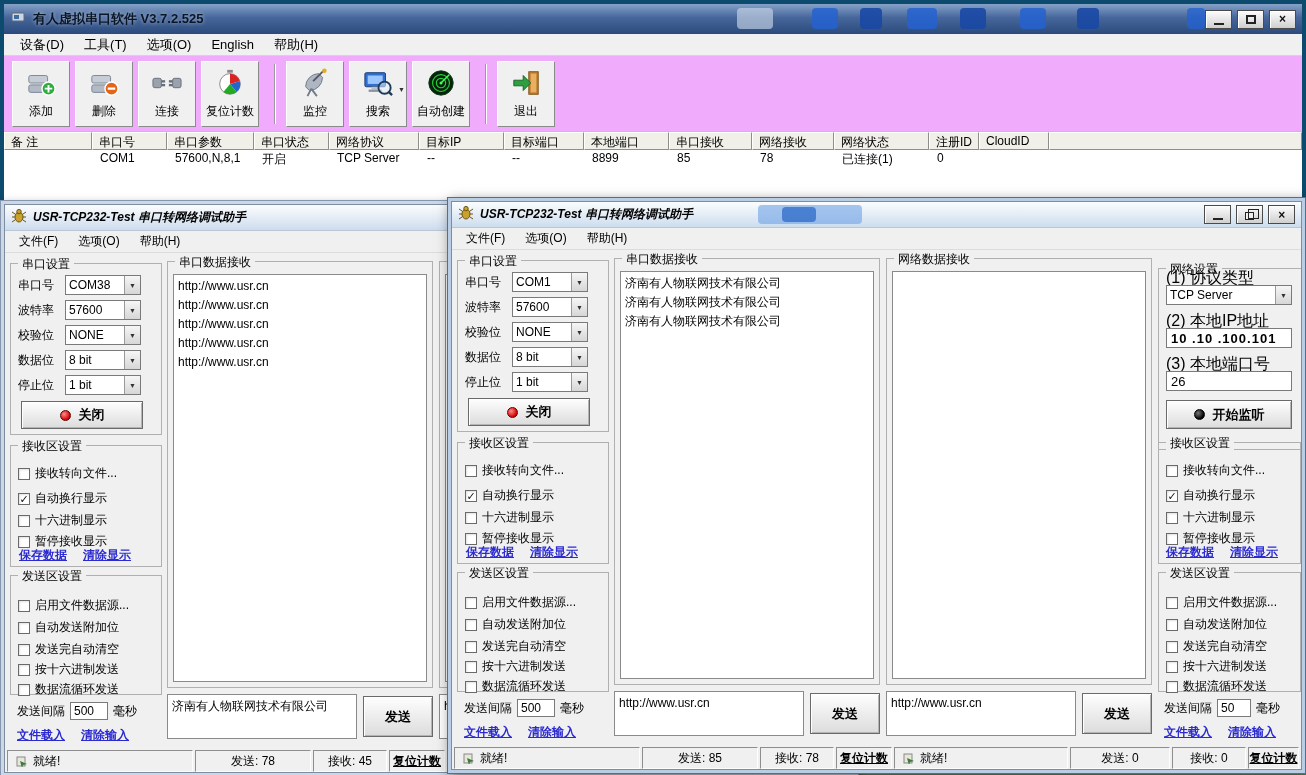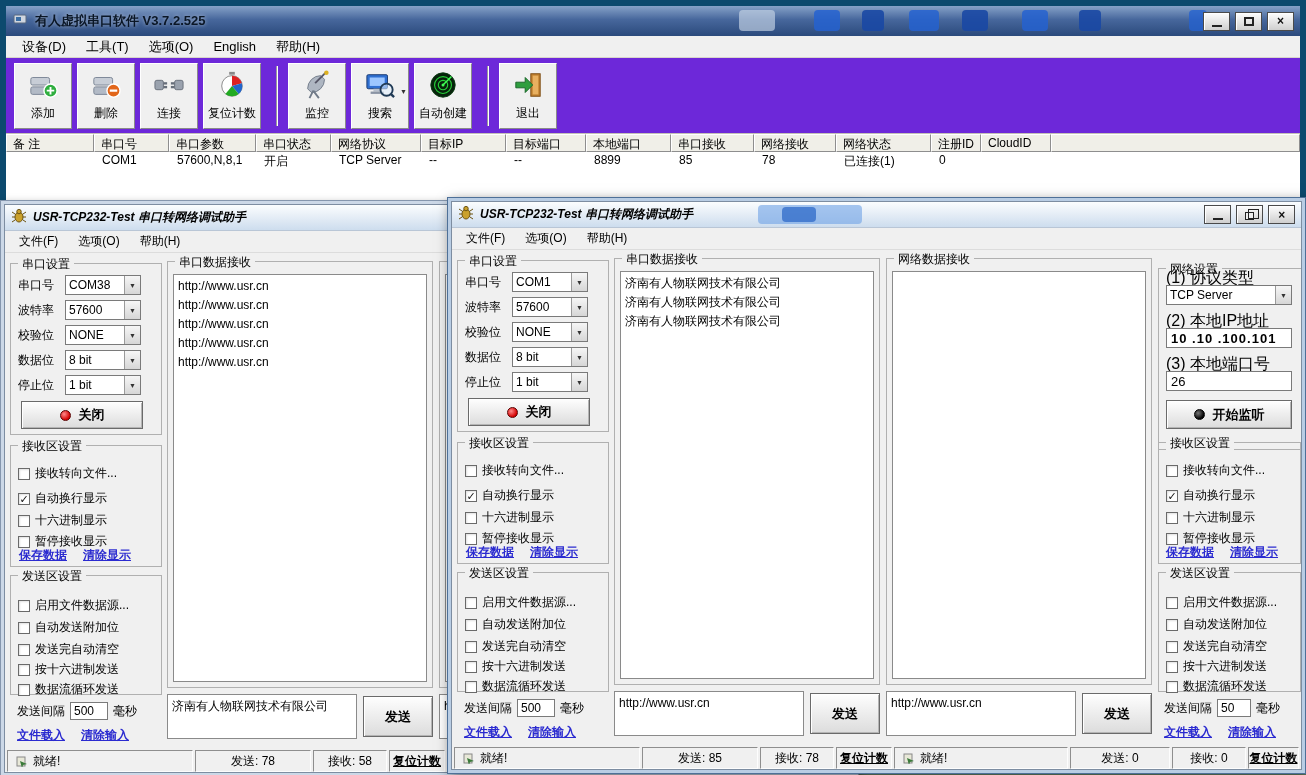--- a/index.html
+++ b/index.html
@@ -1,32 +1,32 @@
 <!DOCTYPE html>
 <html><head>
 <meta charset="utf-8">
 <style>
   *{margin:0;padding:0;box-sizing:border-box;}
   html,body{width:1306px;height:775px;}
   body{position:relative;overflow:hidden;background:#6f8f6f;font-family:"Liberation Sans","DejaVu Sans",sans-serif;color:#000;}
   .window{position:absolute;}
   
-  #main-win{left:0;top:0;width:1306px;height:200px;background:#f0f0f0;border:6px solid #0c4a6e;z-index:1;}
+  #main-win{left:0;top:0;width:1306px;height:200px;background:#f0f0f0;border:4px solid #0c4a6e;z-index:1;}
   .m-titlebar{position:relative;height:30px;background:linear-gradient(#86a2c8,#47679c 45%,#2b4a7c);display:flex;align-items:center;padding:0 6px;overflow:hidden;}
   .m-title{font-size:13px;font-weight:bold;color:#0a1626;margin-left:7px;text-shadow:0 0 4px rgba(255,255,255,.55);white-space:nowrap;z-index:2;}
   .blob{position:absolute;top:4px;height:21px;border-radius:4px;}
   .t-controls{margin-left:auto;display:flex;gap:5px;z-index:3;}
   .win-btn{width:27px;height:19px;background:linear-gradient(#fdfdfd,#cfcfcf);border:1px solid #4a4a4a;box-shadow:inset 1px 1px 0 #fff;display:flex;align-items:center;justify-content:center;font-size:12px;font-weight:bold;color:#111;}
   .gl-min{width:10px;height:2px;background:#222;margin-top:9px;}
   .gl-max{width:10px;height:9px;border:2px solid #222;}
   .gl-restore{position:relative;width:9px;height:8px;border:1px solid #222;background:#eee;margin-top:3px;}
   .gl-restore::before{content:"";position:absolute;top:-4px;left:2px;width:9px;height:8px;border:1px solid #222;}
   .m-menubar{height:22px;background:#f0f0f0;border-bottom:1px solid #d8d4cc;display:flex;align-items:center;font-size:13px;padding-left:6px;}
   .menu-item{padding:2px 10px;white-space:nowrap;}
-  .toolbar{height:76px;background:#6d28d9;border-bottom:1px solid #c4c0b8;display:flex;align-items:center;padding:4px 8px;}
+  .toolbar{height:76px;background:#f0abfc;border-bottom:1px solid #c4c0b8;display:flex;align-items:center;padding:4px 8px;}
   .tb-btn{width:58px;height:66px;margin-right:5px;border:1px solid;border-color:#fff #8a8a8a #8a8a8a #fff;background:#f0f0f0;display:flex;flex-direction:column;align-items:center;justify-content:center;gap:2px;font-size:12px;position:relative;white-space:nowrap;}
   .tb-btn svg{width:30px;height:30px;}
   .tb-sep{width:0;height:60px;margin:0 10px;border-left:1px solid #9a9a9a;border-right:1px solid #fff;}
   .dd-arrow{position:absolute;right:1px;top:24px;font-size:7px;color:#333;}
   .table-area{position:relative;height:71px;background:#fff;}
   .thead{display:flex;height:18px;}
   .th{background:#f0efe8;border:1px solid;border-color:#fff #8e8e8e #8e8e8e #fff;font-size:12px;padding:1px 6px;white-space:nowrap;overflow:hidden;flex:0 0 auto;}
   .th.fill{flex:1;}
   .trow{display:flex;height:17px;}
   .td{font-size:12px;padding:1px 8px;white-space:nowrap;overflow:hidden;flex:0 0 auto;}
@@ -357,21 +357,21 @@
           <span class="st-icon"><svg viewBox="0 0 12 12">
               <rect x="1" y="2" width="8" height="9" fill="#e8e8d8" stroke="#888"></rect>
               <path d="M4 6 l7 3 -4 1 -1 3 Z" fill="#3a7a3a"></path>
             </svg></span>
           <span>就绪!</span>
         </span>
     <span class="seg c" style="width:116px;">
           <span>发送: 78</span>
         </span>
     <span class="seg c" style="width:74px;">
-          <span>接收: 58</span>
+          <span>接收: 45</span>
         </span>
     <span class="seg c" style="width:56px;">
           <span class="reset-link">复位计数</span>
         </span>
     <span class="seg grow">
           <span class="st-icon"><svg viewBox="0 0 12 12">
               <rect x="1" y="2" width="8" height="9" fill="#e8e8d8" stroke="#888"></rect>
               <path d="M4 6 l7 3 -4 1 -1 3 Z" fill="#3a7a3a"></path>
             </svg></span>
           <span>就绪!</span>

